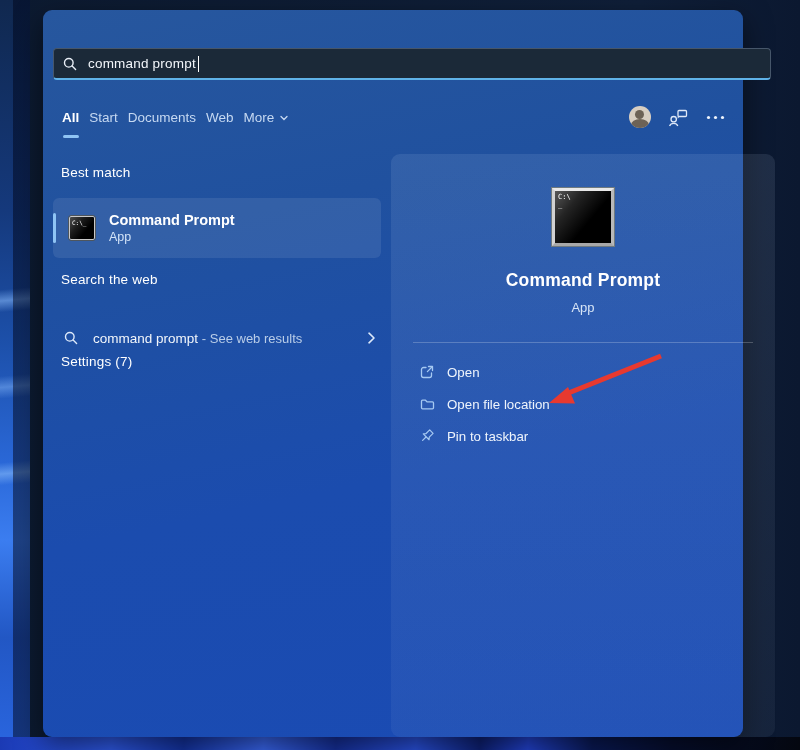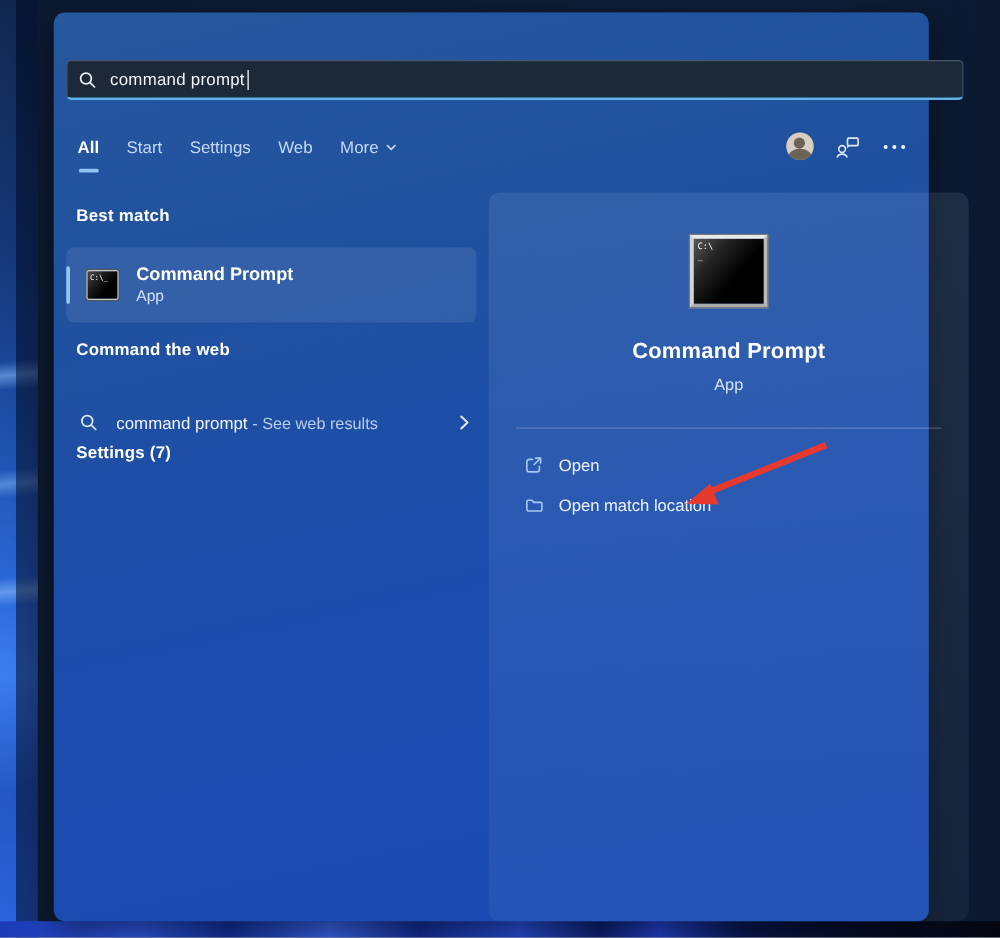--- a/index.html
+++ b/index.html
@@ -32,31 +32,31 @@
   }
   
   .searchbar{
     position:absolute;left:10px;top:38px;width:718px;height:32px;box-sizing:border-box;
     background:#1b2938;border:1px solid #46566a;border-bottom:2px solid #5fb2e8;
     border-radius:4px;display:flex;align-items:center;padding:0 8px;
   }
   .searchbar .q{color:#f2f6fb;font-size:13.5px;margin-left:10px;letter-spacing:.2px;}
   .caret{display:inline-block;width:1px;height:16px;background:#ffffff;margin-left:2px;vertical-align:-3px;}
   
-  .tabs{position:absolute;left:18px;top:98px;display:flex;gap:20px;align-items:flex-start;}
+  .tabs{position:absolute;left:18px;top:98px;display:flex;gap:8px;align-items:flex-start;}
   .tab{position:relative;color:#c6d9f2;font-size:13.5px;padding:2px 1px;cursor:default;display:flex;align-items:center;gap:5px;}
   .tab.active{color:#ffffff;font-weight:700;}
   .tab.active .pill{position:absolute;left:50%;transform:translateX(-50%);bottom:-11px;width:16px;height:3px;border-radius:2px;background:#8fc4f4;}
   
   .cluster{position:absolute;right:18px;top:96px;display:flex;align-items:center;gap:17px;}
   .avatar{width:22px;height:22px;border-radius:50%;background:#d8cec2;overflow:hidden;position:relative;}
   .avatar .head{position:absolute;left:6px;top:4px;width:9px;height:9px;border-radius:50%;background:#6d6256;}
   .avatar .body{position:absolute;left:2px;top:13px;width:18px;height:12px;border-radius:50% 50% 0 0;background:#6d6256;}
   
-  .heading{position:absolute;left:18px;color:#ffffff;font-size:13.5px;font-weight:700;letter-spacing:.2px;}
+  .heading{position:absolute;left:18px;color:#ffffff;font-size:13.5px;font-weight:400;letter-spacing:.2px;}
   
   .bm-row{
     position:absolute;left:10px;top:188px;width:328px;height:60px;border-radius:6px;
     background:rgba(255,255,255,.085);display:flex;align-items:center;
   }
   .bm-accent{position:absolute;left:0;top:15px;width:3px;height:30px;border-radius:2px;background:#8fc4f4;}
   .cmd-sm{
     width:26px;height:24px;margin-left:16px;box-sizing:border-box;border:1px solid #c8c8c8;
     outline:1px solid #4e565e;border-radius:2px;
     background:linear-gradient(130deg,#4e4e4e 0%,#1c1c1c 35%,#000 65%);
@@ -113,21 +113,21 @@
 
   <div class="tabs">
     <div class="tab active">
       <span>All</span>
       <span class="pill"></span>
     </div>
     <div class="tab">
       <span>Start</span>
     </div>
     <div class="tab">
-      <span>Settings</span>
+      <span>Documents</span>
     </div>
     <div class="tab">
       <span>Web</span>
     </div>
     <div class="tab">
       <span>More</span>
       <span>
         <svg width="10" height="10" viewBox="0 0 10 10">
           <path d="M2 3.5 L5 6.5 L8 3.5" fill="none" stroke="#c6d9f2" stroke-width="1.3" stroke-linecap="round"></path>
         </svg>
@@ -162,21 +162,21 @@
     <span class="bm-accent"></span>
     <div class="cmd-sm">
       <span>C:\</span><span>_</span>
     </div>
     <div class="bm-text">
       <span class="bm-title">Command Prompt</span>
       <span class="bm-sub">App</span>
     </div>
   </div>
 
-  <div class="heading" style="top:262px">Command the web</div>
+  <div class="heading" style="top:262px">Search the web</div>
   <div class="web-row">
     <span style="margin-left:10px;display:flex">
       <svg width="16" height="16" viewBox="0 0 16 16">
         <circle cx="6.8" cy="6.8" r="4.3" fill="none" stroke="#dce9fa" stroke-width="1.4"></circle>
         <line x1="10.1" y1="10.1" x2="13.6" y2="13.6" stroke="#dce9fa" stroke-width="1.4" stroke-linecap="round"></line>
       </svg>
     </span>
     <span class="txt"><span>command prompt</span> <span class="suffix">- See web results</span></span>
     <span class="chev">
       <svg width="16" height="16" viewBox="0 0 16 16">
@@ -206,21 +206,32 @@
           </svg>
         </span>
         <span class="lbl">Open</span>
       </div>
       <div class="action">
         <span>
           <svg width="16" height="16" viewBox="0 0 16 16">
             <path d="M2.5 5.2 a1 1 0 0 1 1-1 h3 l1.5 1.7 h5.5 a1 1 0 0 1 1 1 v4.9 a1 1 0 0 1 -1 1 h-10 a1 1 0 0 1 -1-1 z" fill="none" stroke="currentColor" stroke-width="1.3" stroke-linejoin="round"></path>
           </svg>
         </span>
-        <span class="lbl">Open match location</span>
+        <span class="lbl">Open file location</span>
+      </div>
+      <div class="action">
+        <span>
+          <svg width="16" height="16" viewBox="0 0 16 16">
+            <g transform="rotate(45 8 8)">
+              <path d="M5.6 1.8 h4.8 v5.4 l1.7 2 h-8.2 l1.7 -2 z" fill="none" stroke="currentColor" stroke-width="1.2" stroke-linejoin="round"></path>
+              <line x1="8" y1="9.4" x2="8" y2="14.2" stroke="currentColor" stroke-width="1.2" stroke-linecap="round"></line>
+            </g>
+          </svg>
+        </span>
+        <span class="lbl">Pin to taskbar</span>
       </div>
     </div>
   </div>
 </div>
 
 <svg class="arrow-svg" width="140" height="70" viewBox="0 0 140 70">
   <line x1="131" y1="11" x2="36" y2="49" stroke="#e8392f" stroke-width="5"></line>
   <polygon points="19,58 38,42 45,58.5" fill="#e8392f"></polygon>
 </svg>
 

